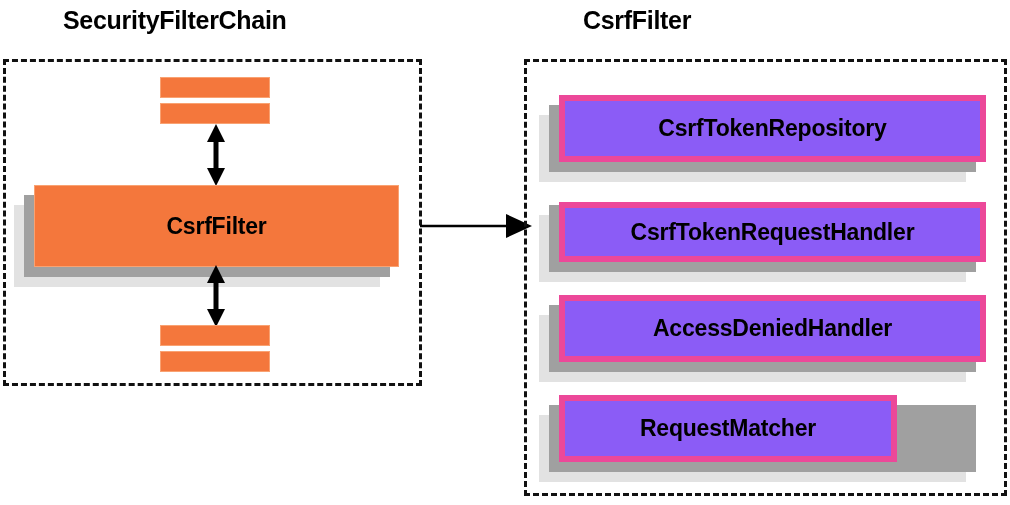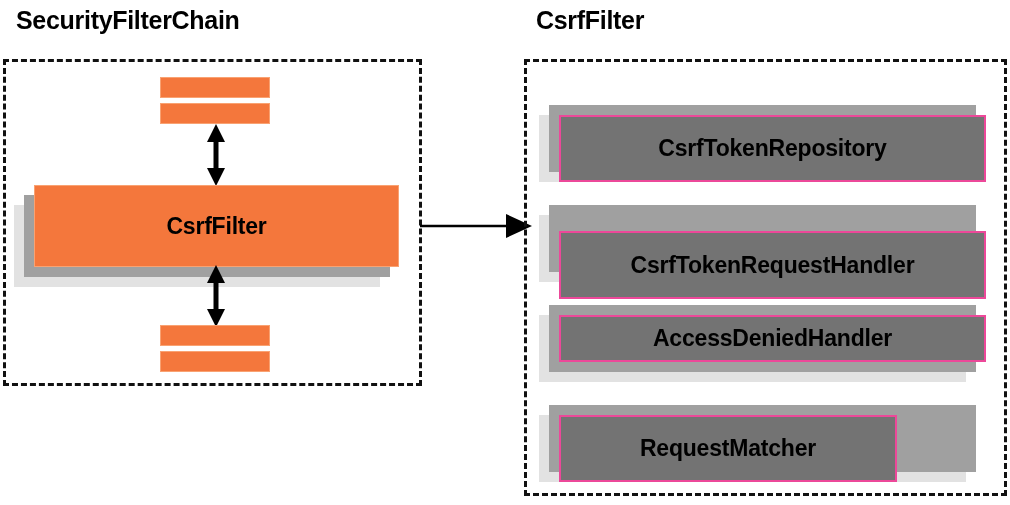--- a/index.html
+++ b/index.html
@@ -20,20 +20,21 @@
 
   
   .panel-title {
     position: absolute;
     font-size: 25px;
     font-weight: bold;
     color: #000000;
     letter-spacing: -0.3px;
     white-space: nowrap;
     line-height: 1;
+    margin-left: 47px;
   }
   #title-left  { left: 16px;  top: 8px; }
   #title-right { left: 536px; top: 8px; }
 
   
   .dashed-panel {
     position: absolute;
     border: 3px dashed #111111;
     box-sizing: border-box;
     background: transparent;
@@ -60,23 +61,22 @@
     justify-content: center;
     font-weight: bold;
     color: #000000;
     line-height: 1;
   }
   .box-orange {
     background: #f4773c;
     border: 1px solid #f9a272;
   }
   .box-blue {
-    background: #737373;
-    border: 2px solid #ec4899;
-    margin-top: 20px;
+    background: #8b5cf6;
+    border: 6px solid #ec4899;
   }
   .box-label {
     font-size: 23px;
     font-weight: bold;
     letter-spacing: -0.2px;
     white-space: nowrap;
   }
 
   
   .stub {
@@ -135,27 +135,27 @@
   <div id="panel-right" class="dashed-panel"></div>
 
   <div class="shadow-far" style="left:539px; top:115px; width:427px; height:67px;"></div>
   <div class="shadow-near" style="left:549px; top:105px; width:427px; height:67px;"></div>
   <div class="box box-blue" style="left:559px; top:95px; width:427px; height:67px;">
     <span class="box-label">CsrfTokenRepository</span>
   </div>
 
   <div class="shadow-far" style="left:539px; top:215px; width:427px; height:67px;"></div>
   <div class="shadow-near" style="left:549px; top:205px; width:427px; height:67px;"></div>
-  <div class="box box-blue" style="left:559px; top:211px; width:427px; height:68px;">
+  <div class="box box-blue" style="left:559px; top:202px; width:427px; height:60px;">
     <span class="box-label">CsrfTokenRequestHandler</span>
   </div>
 
   <div class="shadow-far" style="left:539px; top:315px; width:427px; height:67px;"></div>
   <div class="shadow-near" style="left:549px; top:305px; width:427px; height:67px;"></div>
-  <div class="box box-blue" style="left:559px; top:295px; width:427px; height:47px;">
+  <div class="box box-blue" style="left:559px; top:295px; width:427px; height:67px;">
     <span class="box-label">AccessDeniedHandler</span>
   </div>
 
   <div class="shadow-far" style="left:539px; top:415px; width:427px; height:67px;"></div>
   <div class="shadow-near" style="left:549px; top:405px; width:427px; height:67px;"></div>
   <div class="box box-blue" style="left:559px; top:395px; width:338px; height:67px;">
     <span class="box-label">RequestMatcher</span>
   </div>
 
 </div>

